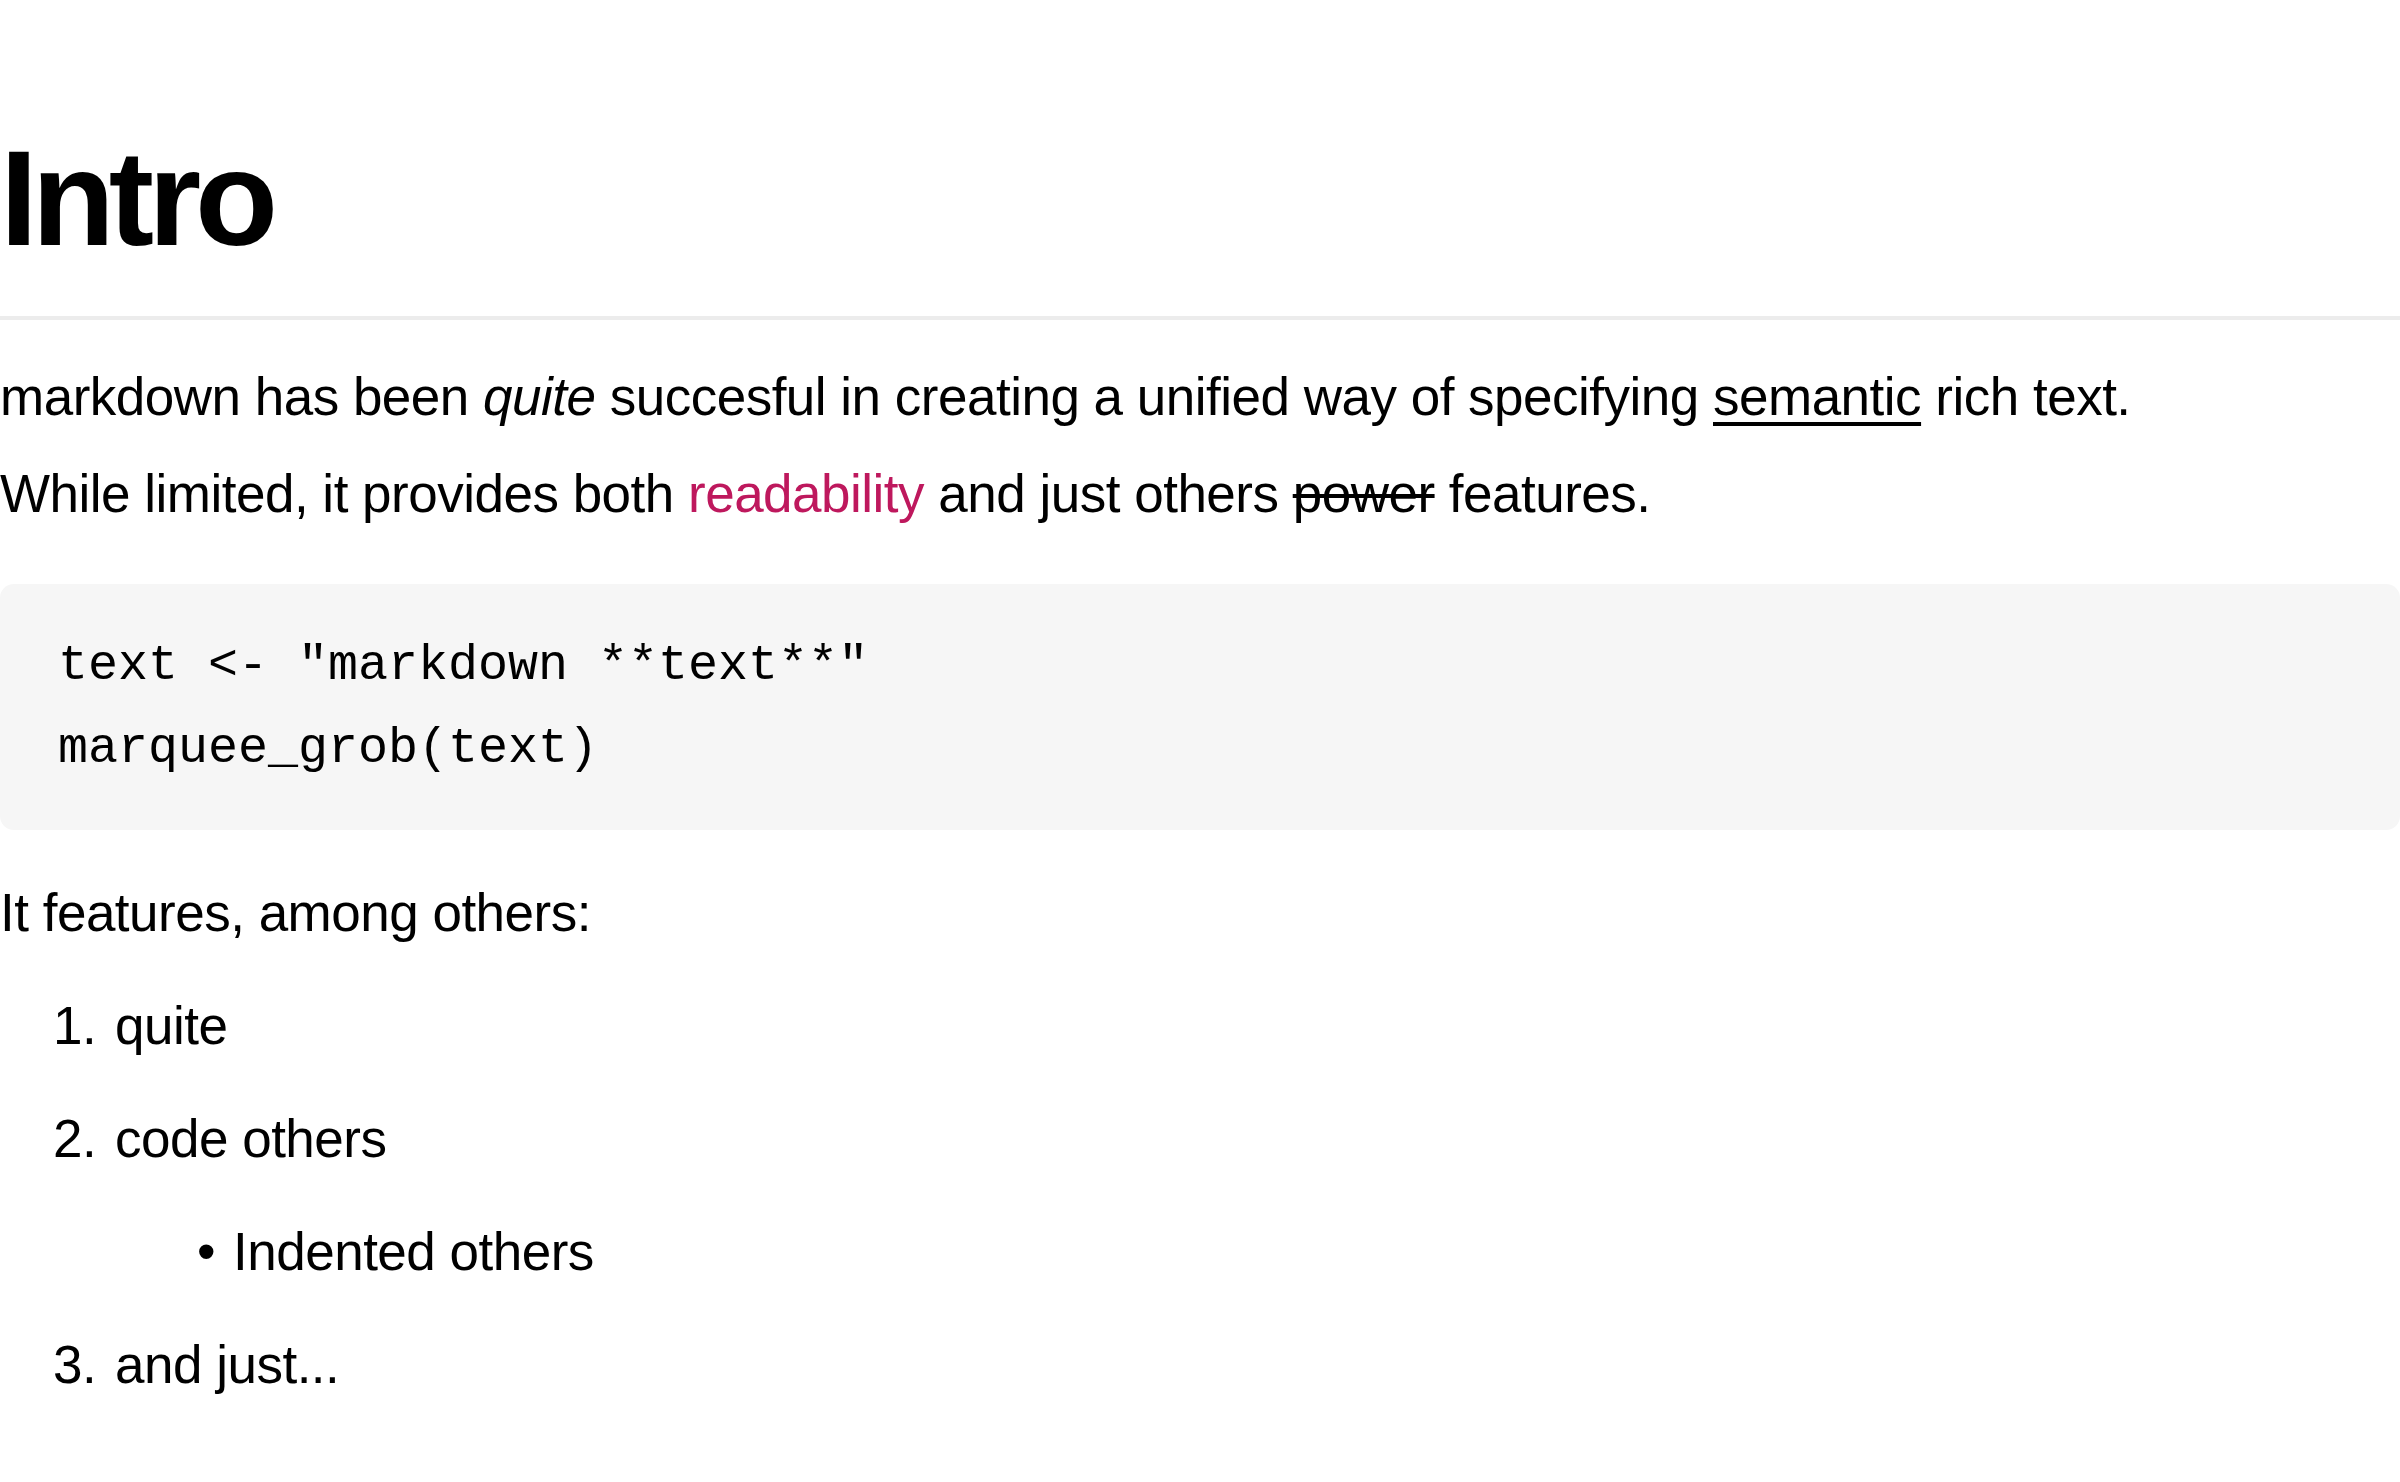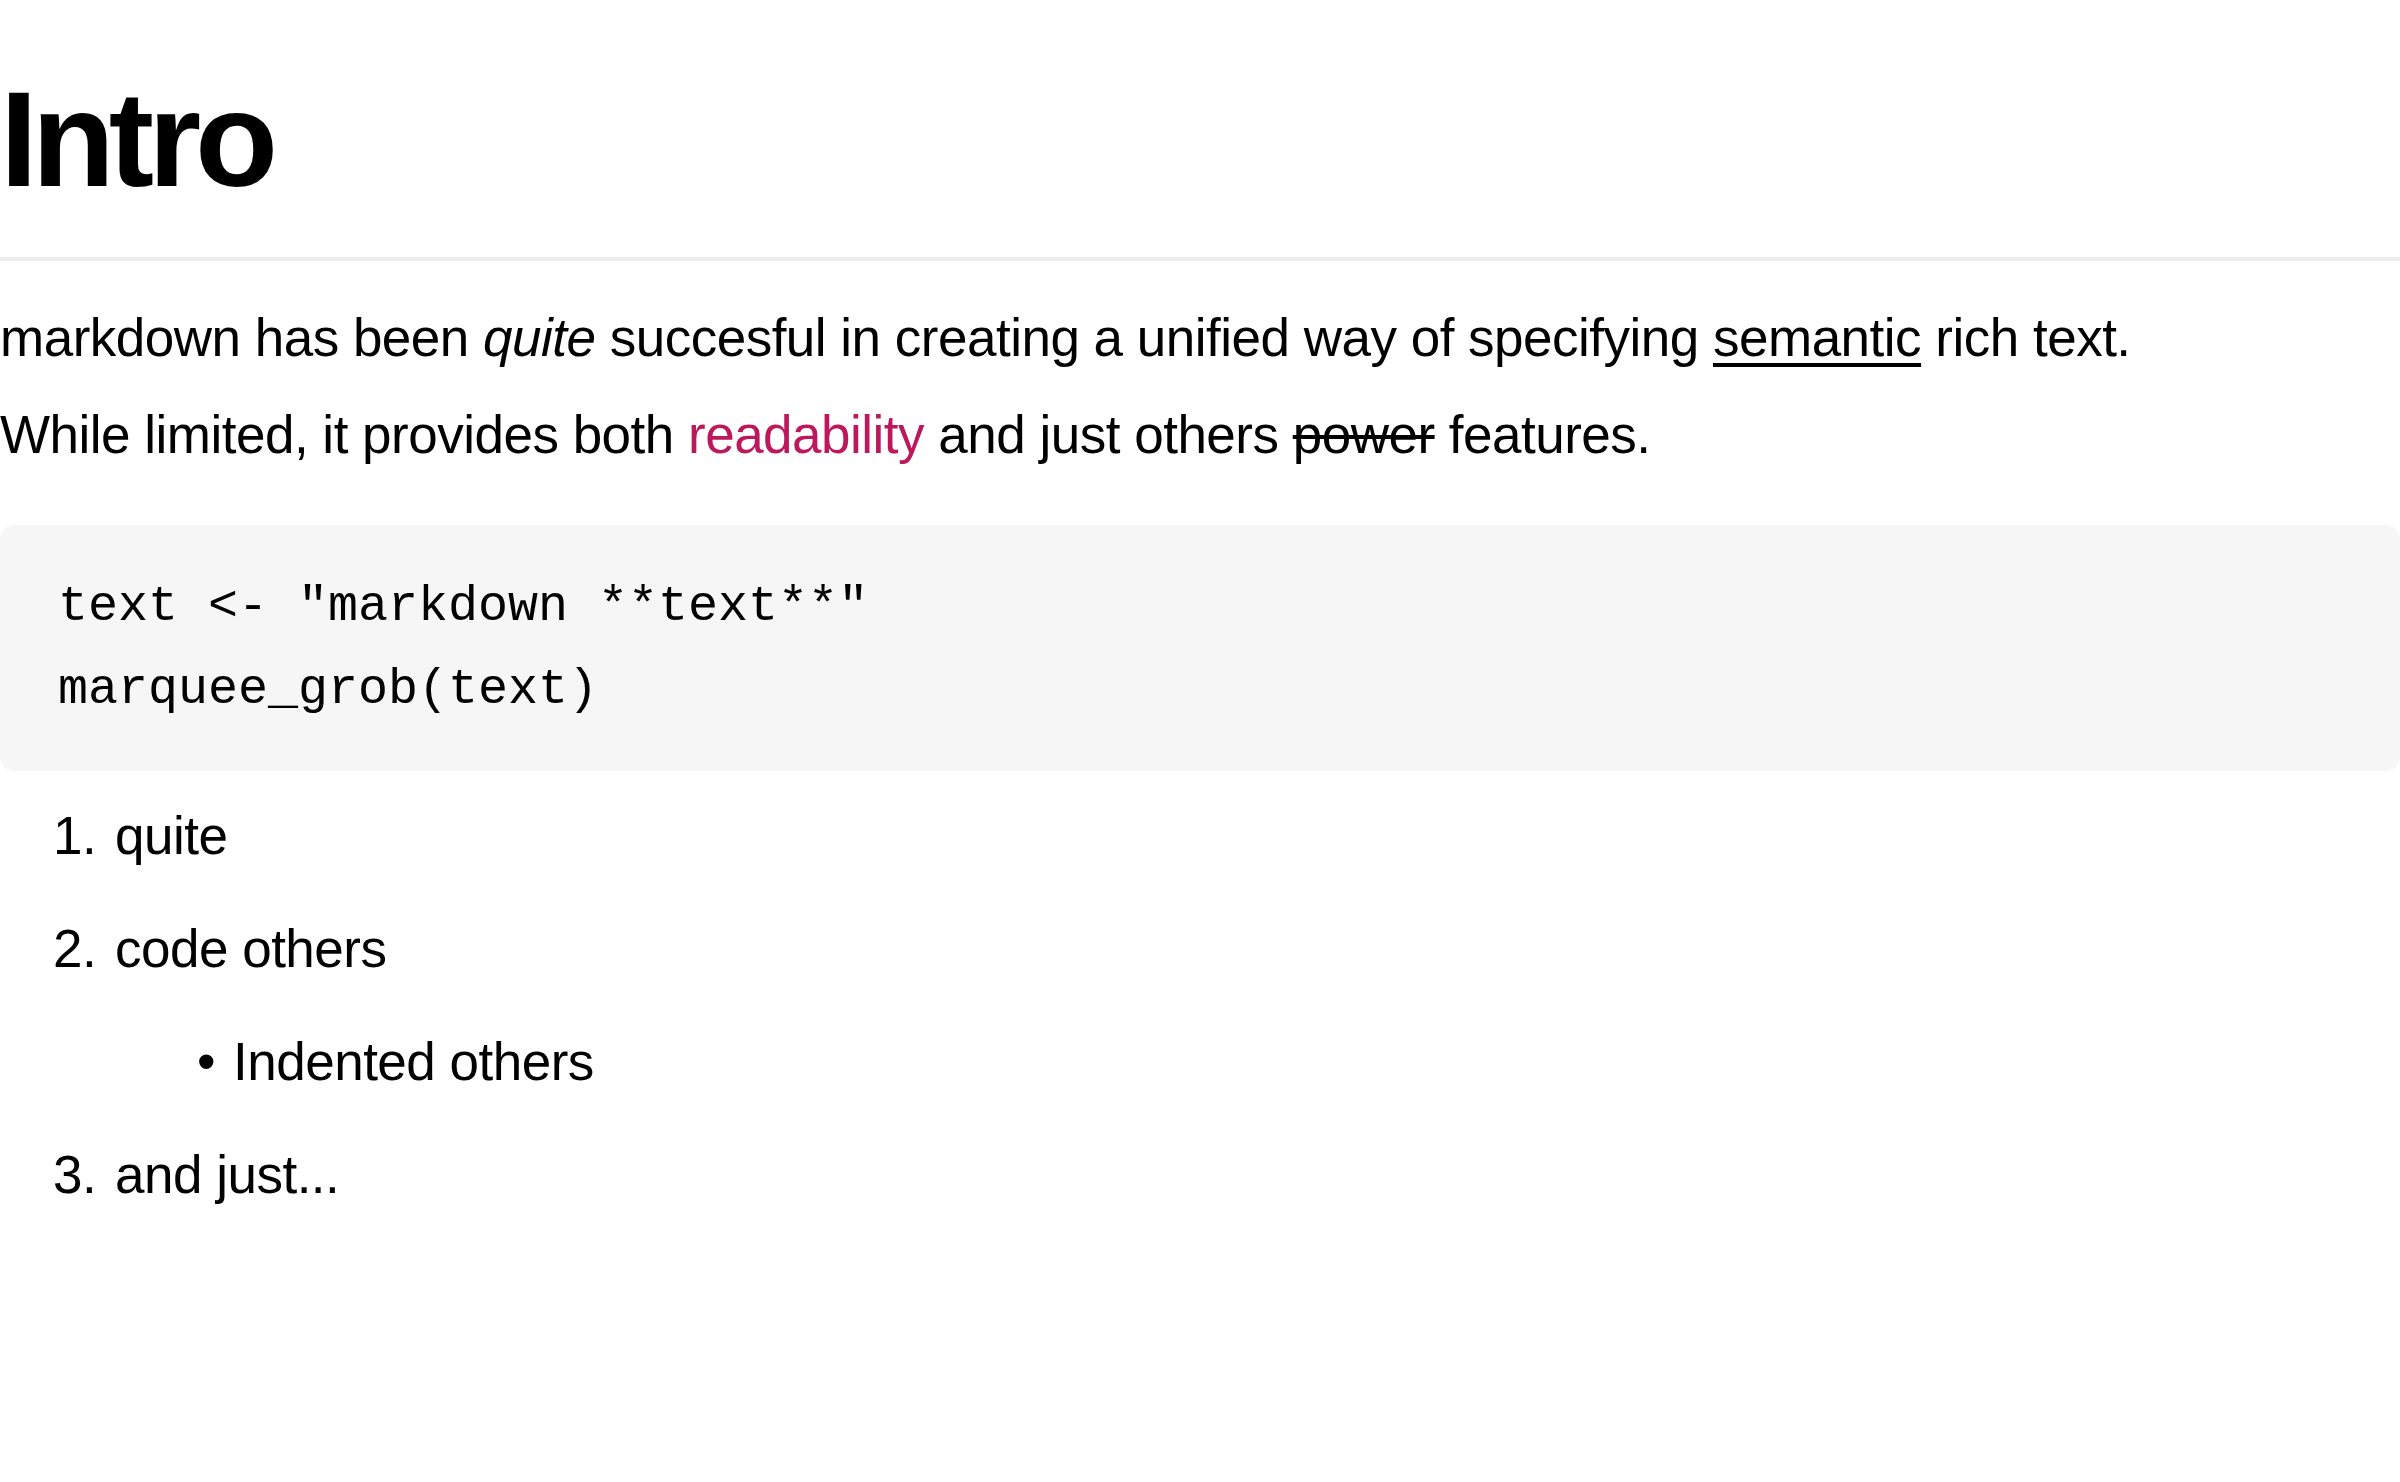--- a/index.html
+++ b/index.html
@@ -8,21 +8,21 @@
     width: 2400px;
     height: 1482px;
     background: #ffffff;
     color: #000000;
     font-family: "Liberation Sans", "DejaVu Sans", sans-serif;
     overflow: hidden;
   }
   .doc { width: 2400px; height: 1482px; }
 
   h1.doc-title {
-    margin: 61px 0 0 0;
+    margin: 120px 0 0 0;
     font-size: 136px;
     font-weight: bold;
     line-height: 1.15;
     letter-spacing: -6px;
   }
 
   hr.title-rule {
     margin: 40px 0 0 0;
     border: 0;
     border-top: 4px solid #ececec;
@@ -85,20 +85,21 @@
 <div class="doc">
 
   <h1 class="doc-title">Intro</h1>
 
   <hr class="title-rule">
 
   <p class="intro-paragraph"><span>markdown has been </span><em>quite</em><span> succesful in creating a unified way of specifying </span><u>semantic</u><span> rich text.</span><br><span>While limited, it provides both </span><a class="readability-link">readability</a><span> and just others </span><s>power</s><span> features.</span></p>
 
   <pre class="code-block"><div>text &lt;- "markdown **text**"</div><div>marquee_grob(text)</div></pre>
 
+  <p class="features-intro">It features, among others:</p>
 
   <div class="features-list">
 
     <div class="list-item">
       <span class="marker">1.</span>
       <span class="item-label">quite</span>
     </div>
 
     <div class="list-item">
       <span class="marker">2.</span>

